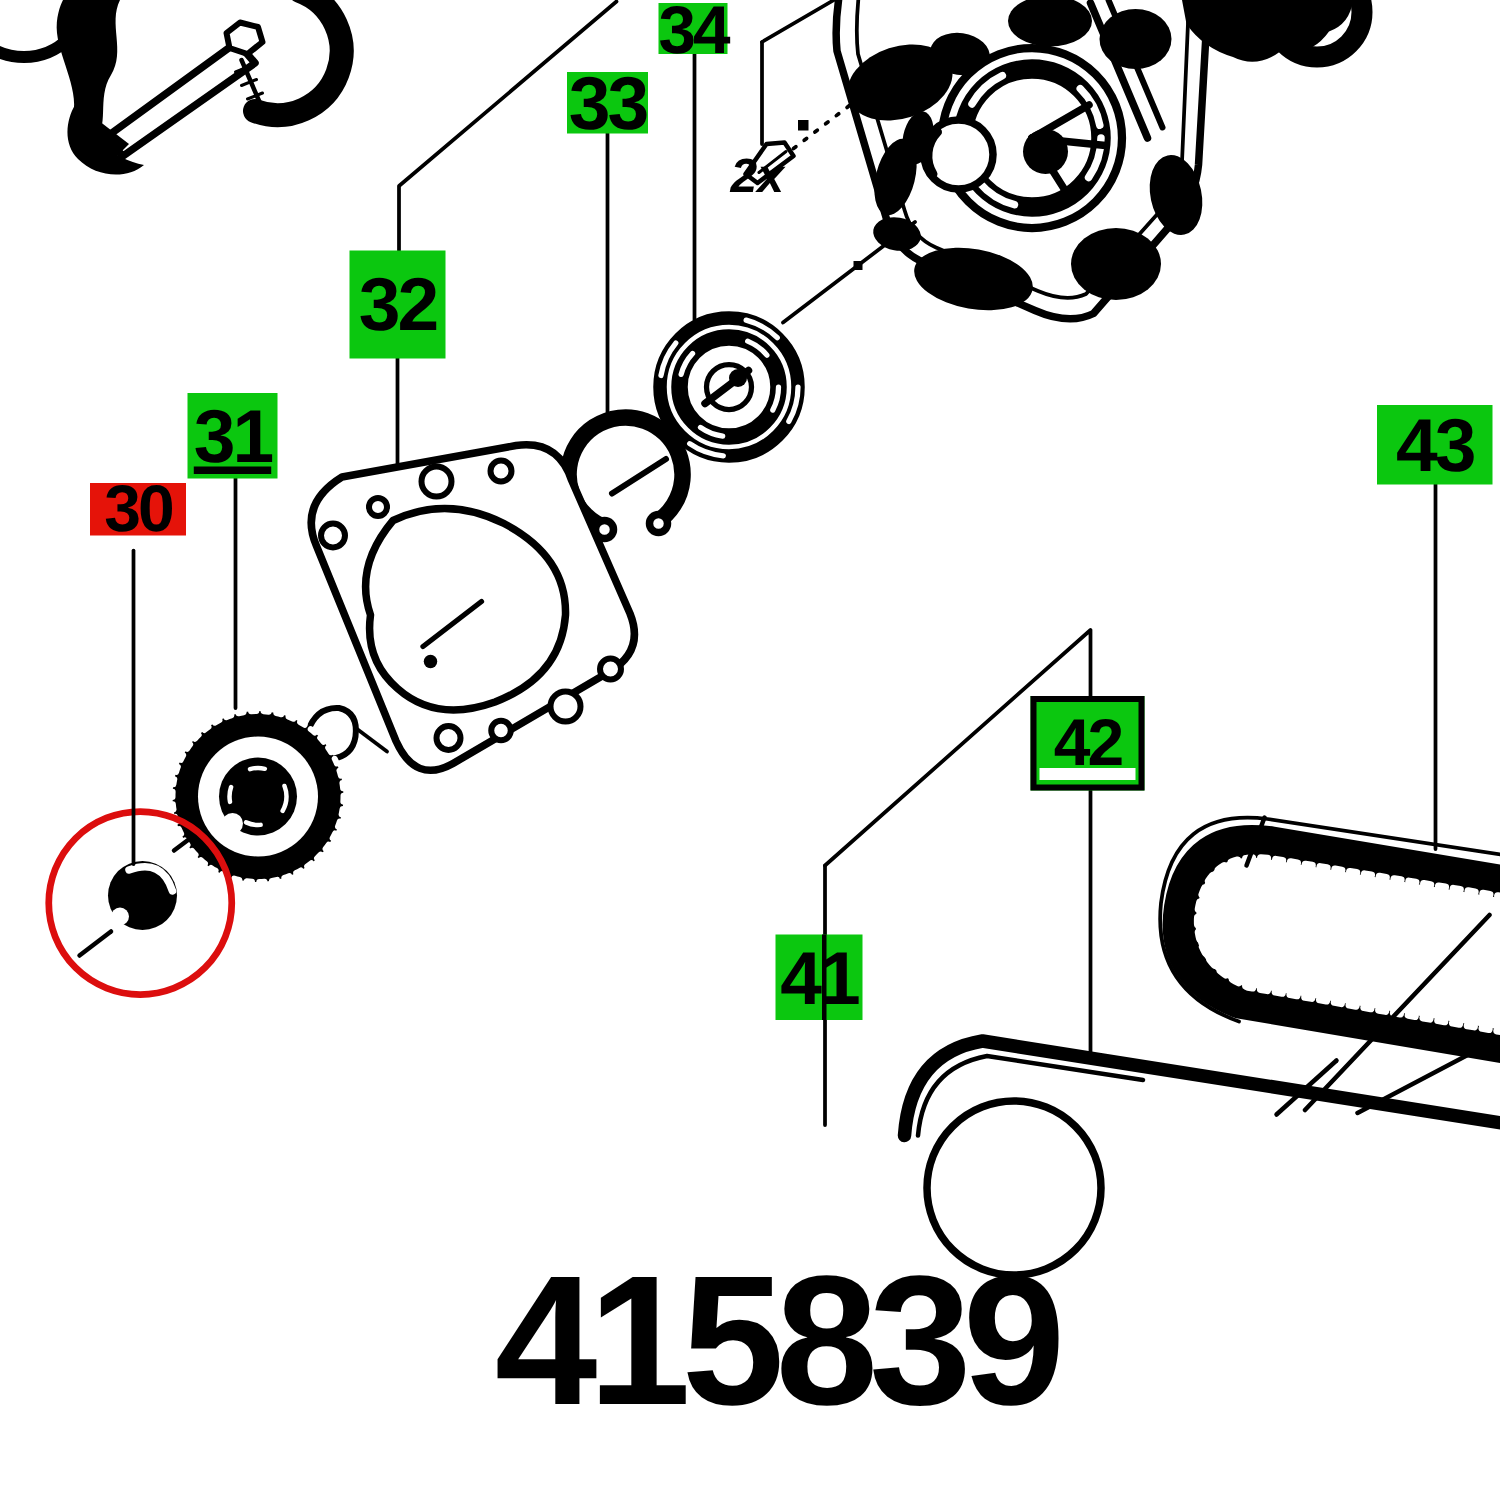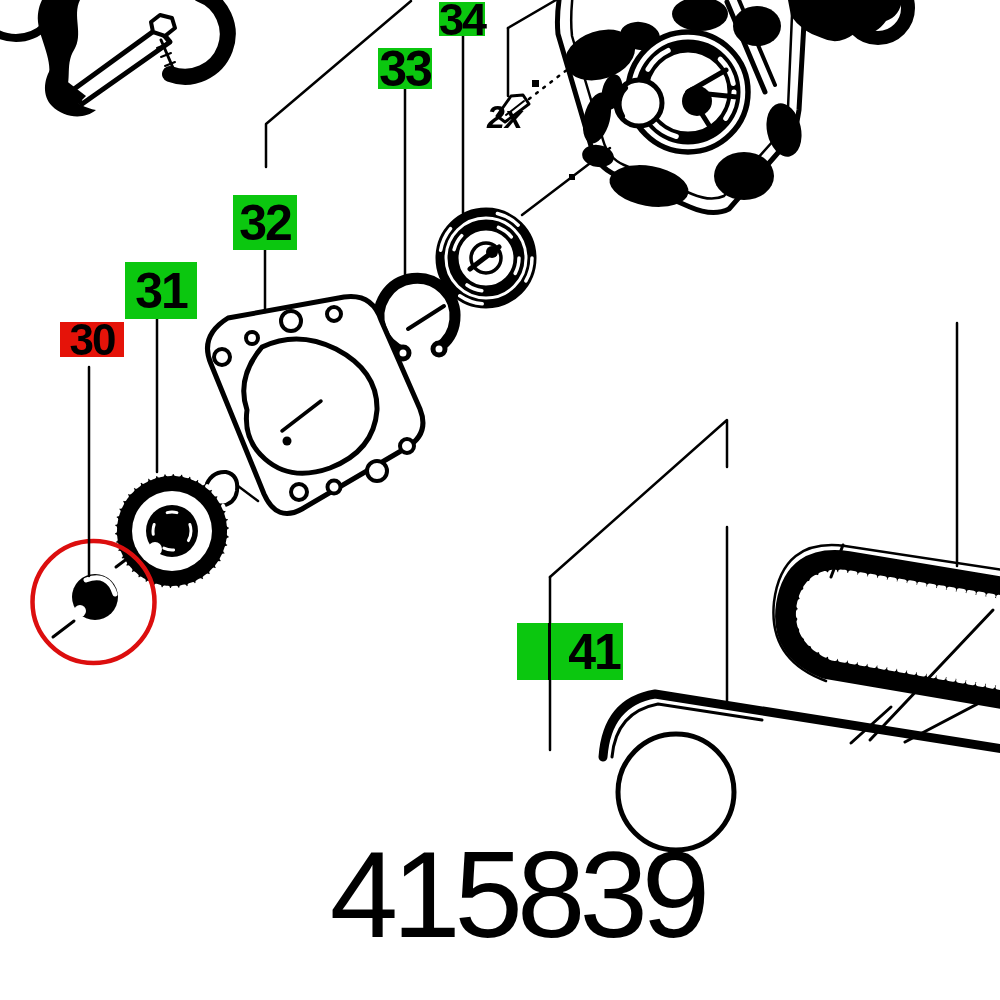--- a/index.html
+++ b/index.html
@@ -5,34 +5,34 @@
   html,body{margin:0;padding:0;background:#fff;}
   .stage{position:relative;width:1000px;height:1000px;background:#fff;overflow:hidden;
          font-family:"Liberation Sans",sans-serif;}
   .art{position:absolute;left:0;top:0;width:1000px;height:1000px;}
   .callout{position:absolute;display:flex;align-items:center;justify-content:center;
            font-weight:bold;font-size:50px;line-height:1;letter-spacing:-2px;color:#000;
            font-family:"Liberation Sans",sans-serif;}
   .green{background:#0bc70f;}
   .red{background:#e51309;}
   .c30{left:60px;top:322px;width:64px;height:35px;font-size:44px;}
-  .c31{left:125px;top:262px;width:72px;height:57px;}
-  .c32{left:233px;top:167px;width:64px;height:55px;margin-top:28px;}
+  .c31{left:125px;top:262px;width:60px;height:57px;text-decoration:underline;}
+  .c32{left:233px;top:167px;width:64px;height:72px;}
   .c33{left:378px;top:48px;width:54px;height:41px;}
   .c34{left:439px;top:2px;width:46px;height:34px;font-size:45px;}
-  .c41{left:517px;top:623px;width:58px;height:57px;padding-left:48px;}
+  .c41{left:517px;top:623px;width:58px;height:57px;}
   .c42{left:687px;top:464px;width:76px;height:63px;border:4px solid #000;box-sizing:border-box;font-size:44px;}
   .c43{left:918px;top:270px;width:77px;height:53px;}
   .c41 .through{position:absolute;left:31px;top:0;bottom:0;width:3px;background:#000;}
   .c42 .strip{position:absolute;left:2px;right:2px;bottom:3px;height:8px;background:#fff;}
   .callout span{position:relative;z-index:2;}
   .qty{position:absolute;left:487px;top:51px;font-weight:bold;font-style:italic;
        font-size:32px;color:#000;margin-top:48px;}
   .pn{position:absolute;left:34px;right:0;top:824px;text-align:center;color:#000;
-      font-weight:normal;font-size:123px;letter-spacing:-6px;}
+      font-weight:bold;font-size:123px;letter-spacing:-6px;}
 </style>
 </head>
 <body>
 
 <div class="stage">
 
   <svg class="art" viewBox="0 0 1000 1000" stroke-linecap="round" stroke-linejoin="round">
 
     <g>
       <circle cx="16" cy="-4" r="42" fill="none" stroke="#000" stroke-width="8"></circle>
@@ -182,16 +182,23 @@
   <div class="callout green c33">
     <span>33</span>
   </div>
   <div class="callout green c34">
     <span>34</span>
   </div>
   <div class="callout green c41">
     <div class="through"></div>
     <span>41</span>
   </div>
+  <div class="callout green c42">
+    <div class="strip"></div>
+    <span>42</span>
+  </div>
+  <div class="callout green c43">
+    <span>43</span>
+  </div>
 
   <div class="qty">2x</div>
   <div class="pn">415839</div>
 </div>
 
 </body></html>

